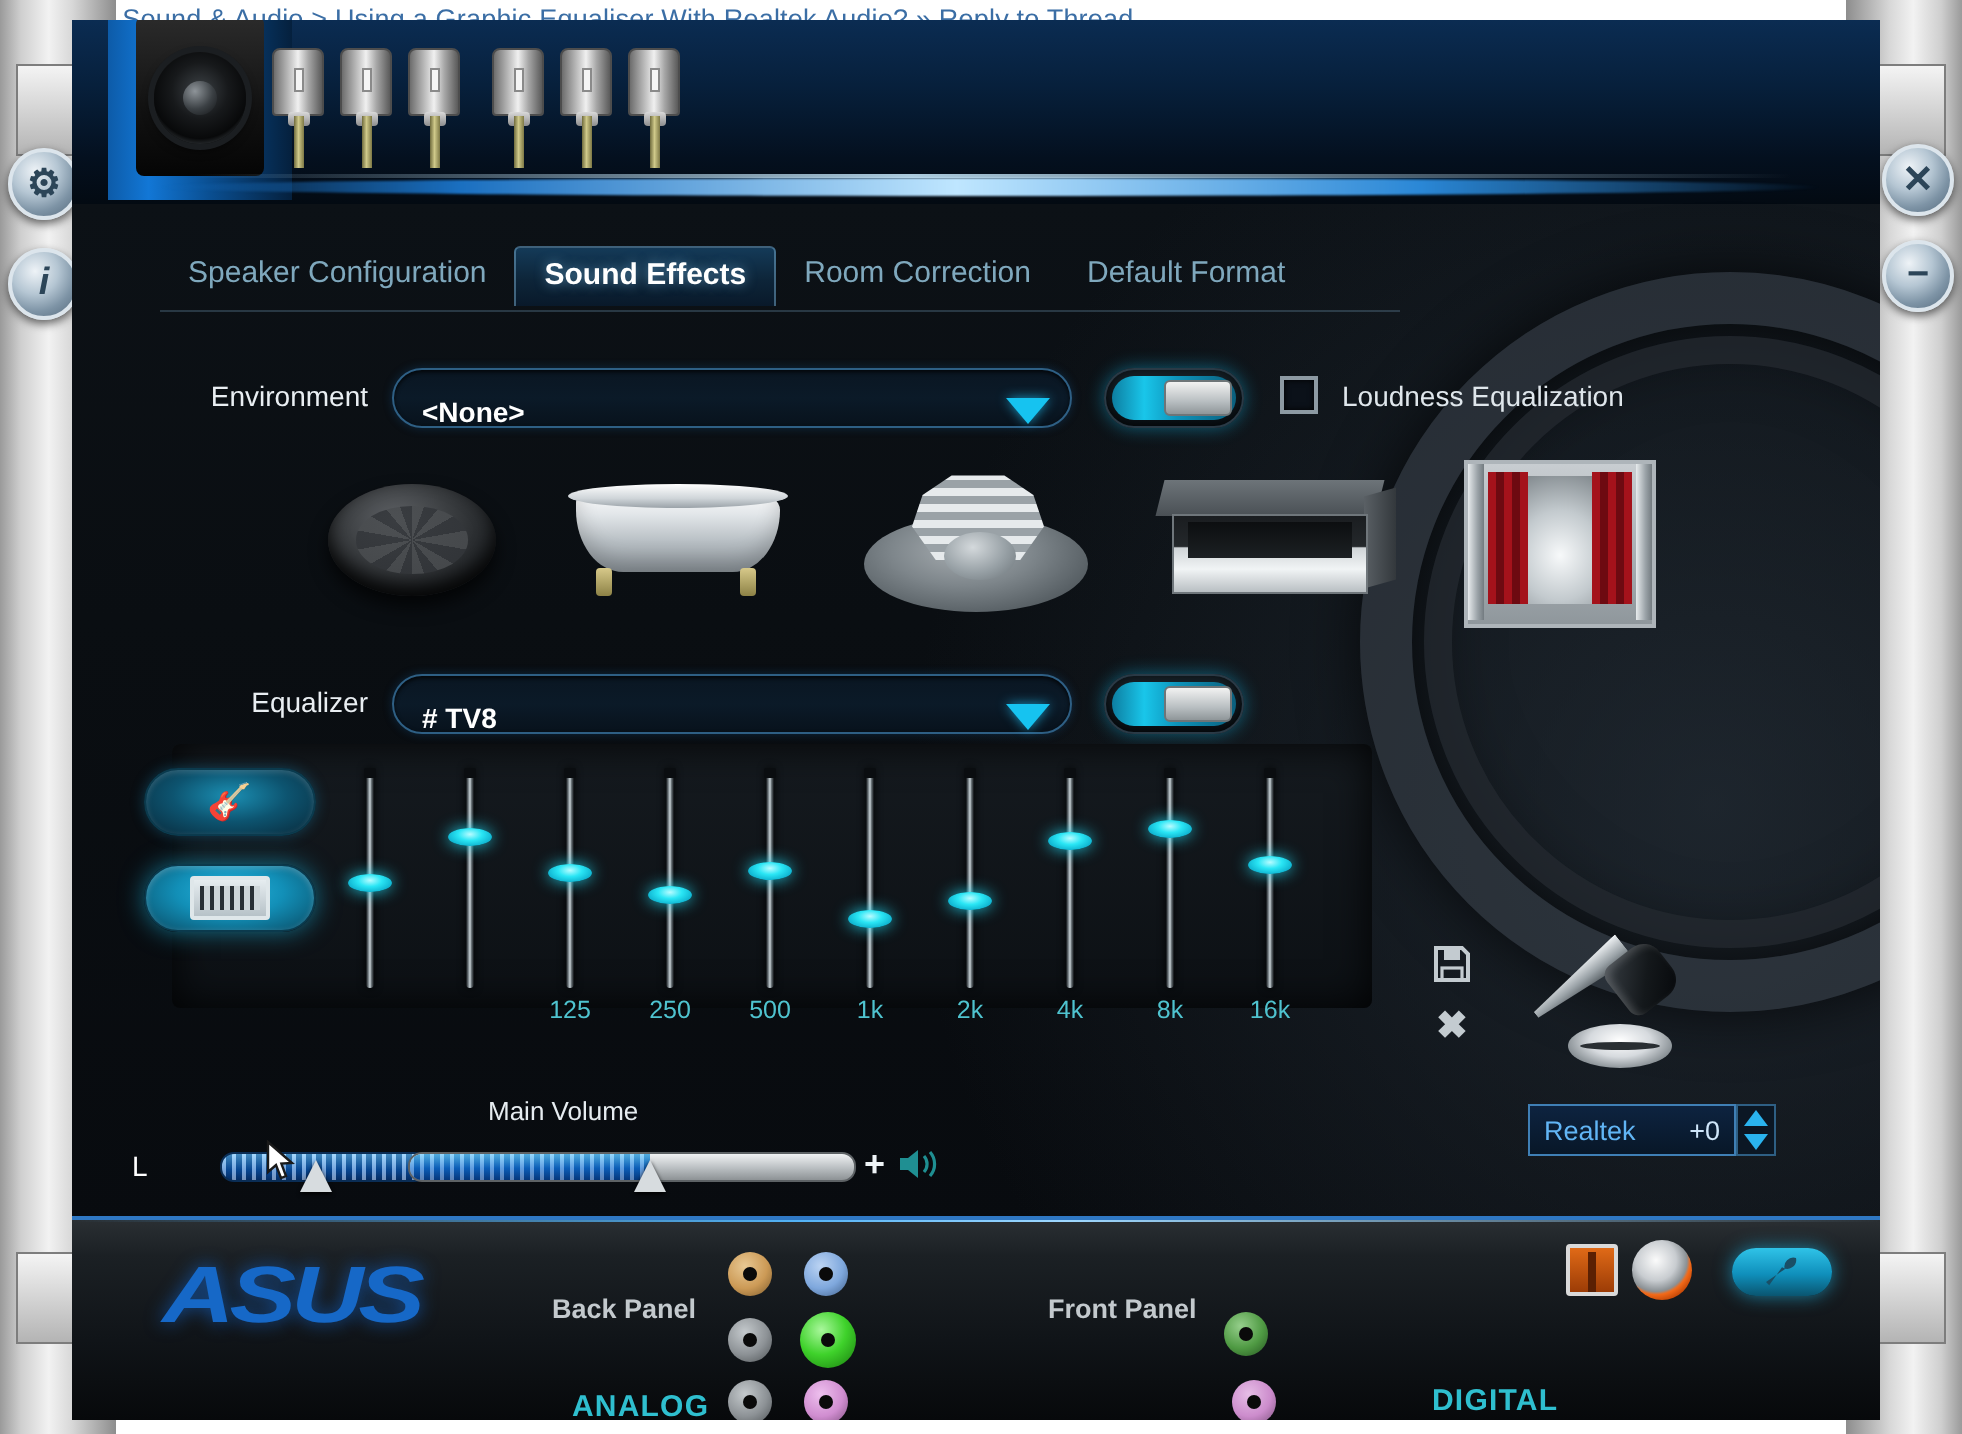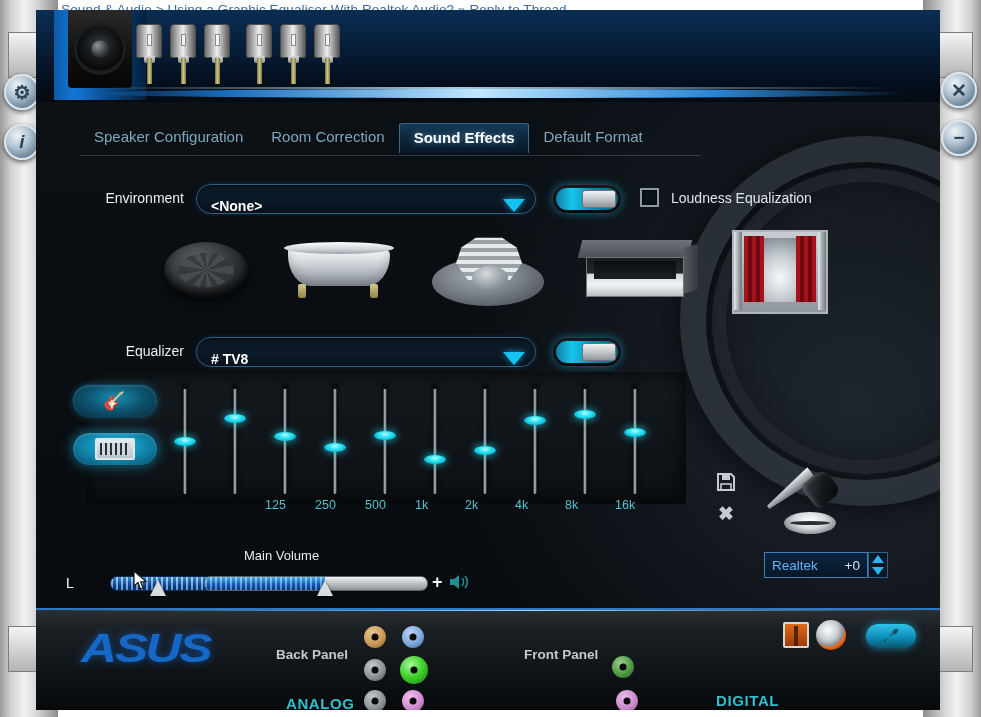--- a/index.html
+++ b/index.html
@@ -314,21 +314,21 @@
   .slider .track::before {
     content:""; position:absolute; left:-1px; top:0; width:6px; height:5px;
     background:#0a0d10; border-radius:1px;
   }
   .slider .thumb {
     position: absolute; left: 0; width: 22px; height: 9px; border-radius: 50%;
     background: radial-gradient(ellipse at 50% 35%, #b8fbff 0%, #2ae6f5 38%, #12b9d4 70%, #0a7f96 100%);
     box-shadow: 0 0 8px rgba(35,225,250,.85);
   }
   .band-label {
-    position: absolute; width: 40px; text-align: left; font-size: 12.5px;
+    position: absolute; width: 40px; text-align: center; font-size: 12.5px;
     color: #4fc3cf; top: 396px;
   }
   .eq-save {
     position: absolute; left: 680px; top: 370px; width: 20px; height: 20px;
     cursor: pointer; color: #c3cbd0;
   }
   .eq-del {
     position: absolute; left: 682px; top: 402px; font-size: 19px; font-weight: bold;
     color: #c3cbd0; cursor: pointer; line-height: 1;
   }
@@ -591,22 +591,22 @@
       <div class="banner-sweep"></div>
       <div class="banner-sweep2"></div>
     </div>
 
     <div class="app-body">
       <div class="big-ring"></div>
       <div class="big-ring2"></div>
 
       <div class="tabs">
         <div class="tab">Speaker Configuration</div>
+        <div class="tab active">Sound Effects</div>
         <div class="tab">Room Correction</div>
-        <div class="tab active">Sound Effects</div>
         <div class="tab">Default Format</div>
       </div>
 
       <div class="row-label" style="left:28px; top:88px; width:120px;">Environment</div>
       <div class="combo" style="left:160px; top:82px; width:340px;">
         <div class="combo-val">&lt;None&gt;</div>
         <div class="caret"></div>
       </div>
       <div class="toggle" style="left:516px; top:82px;">
         <div class="tg-inner">

